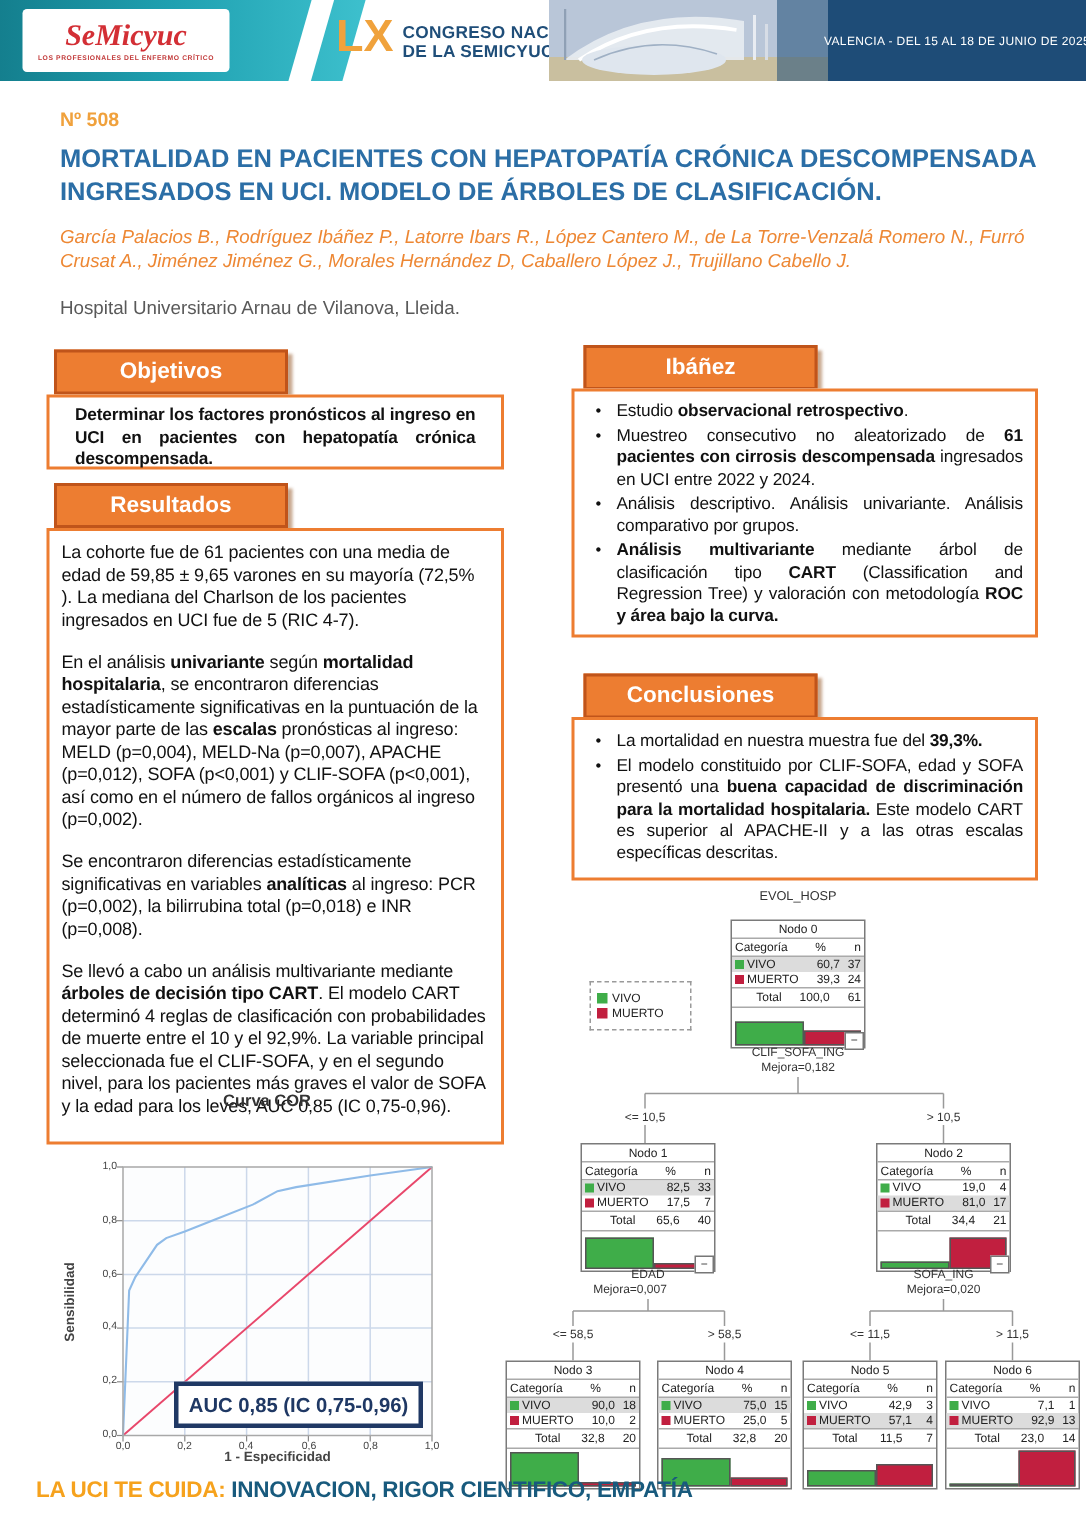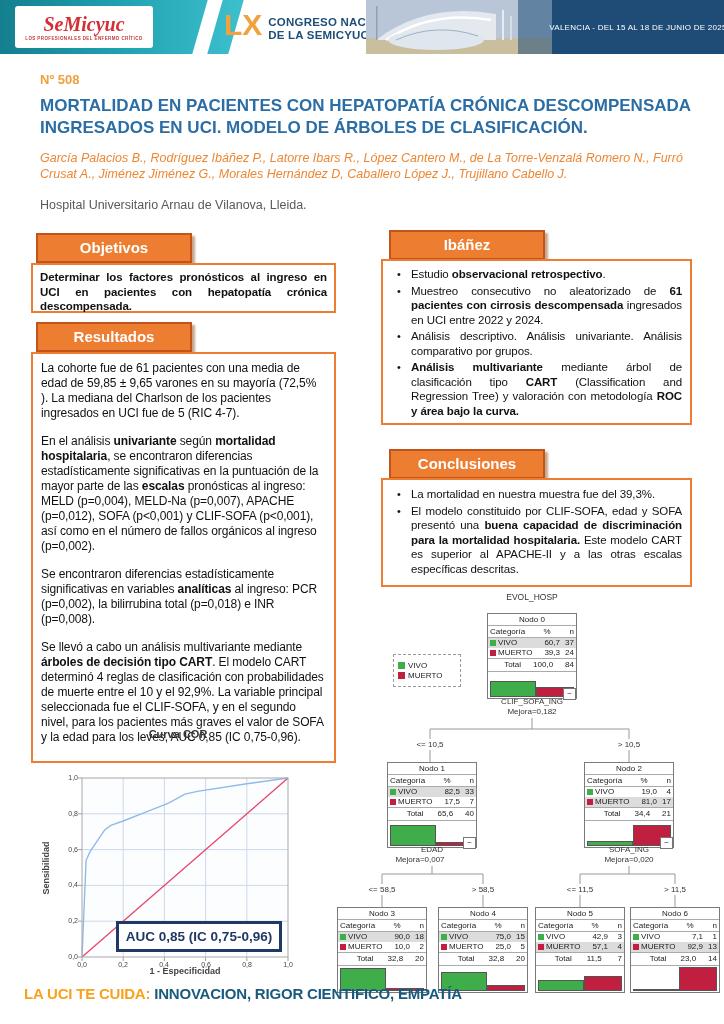--- a/index.html
+++ b/index.html
@@ -116,21 +116,21 @@
   </div>
 
   <div class="pnum">Nº 508</div>
   <div class="ptitle">MORTALIDAD EN PACIENTES CON HEPATOPATÍA CRÓNICA DESCOMPENSADA INGRESADOS EN UCI. MODELO DE ÁRBOLES DE CLASIFICACIÓN.</div>
   <div class="pauthors">García Palacios B., Rodríguez Ibáñez P., Latorre Ibars R., López Cantero M., de La Torre-Venzalá Romero N., Furró Crusat A., Jiménez Jiménez G., Morales Hernández D, Caballero López J., Trujillano Cabello J.</div>
   <div class="paffil">Hospital Universitario Arnau de Vilanova, Lleida.</div>
 
   <div class="sec-head" style="left:36px;top:233px;width:152px;">
     <span>Objetivos</span>
   </div>
-  <div class="sec-box" style="left:31px;top:263px;width:305px;height:50px;padding:5px 7px;">
+  <div class="sec-box" style="left:31px;top:263px;width:305px;height:50px;padding:5px 17px;">
     <div class="body-txt"><span style="font-weight: 700;">Determinar los factores pronósticos al ingreso en UCI en pacientes con hepatopatía crónica descompensada.</span></div>
   </div>
 
   <div class="sec-head" style="left:36px;top:322px;width:152px;">
     <span>Resultados</span>
   </div>
   <div class="sec-box" style="left:31px;top:352px;width:305px;height:411px;padding:7px 8px;">
     <div class="res-txt">
       <p><span>La cohorte fue de 61 pacientes con una media de edad de 59,85 ± 9,65  varones en su mayoría (72,5% ). La mediana del Charlson de los pacientes ingresados en UCI  fue de 5 (RIC 4-7).</span></p>
       <p><span>En el análisis </span><span style="font-weight: 700;">univariante</span><span> según </span><span style="font-weight: 700;">mortalidad hospitalaria</span><span>, se encontraron diferencias estadísticamente significativas en la puntuación de la mayor parte de las </span><span style="font-weight: 700;">escalas</span><span> pronósticas al ingreso: MELD (p=0,004), MELD-Na (p=0,007), APACHE (p=0,012), SOFA (p&lt;0,001) y  CLIF-SOFA (p&lt;0,001), así como en el número de fallos orgánicos al ingreso (p=0,002).</span></p>
@@ -149,21 +149,21 @@
       <li><span>Análisis descriptivo. Análisis univariante. Análisis comparativo por grupos.</span></li>
       <li><span style="font-weight: 700;">Análisis multivariante</span><span> mediante árbol de clasificación tipo </span><span style="font-weight: 700;">CART</span><span> (Classification and Regression Tree)  y valoración con metodología </span><span style="font-weight: 700;">ROC y área bajo la curva.</span></li>
     </ul>
   </div>
 
   <div class="sec-head" style="left:389px;top:449px;width:152px;">
     <span>Conclusiones</span>
   </div>
   <div class="sec-box" style="left:381px;top:478px;width:311px;height:109px;padding:7px 8px;">
     <ul class="blist body-txt">
-      <li><span>La mortalidad en nuestra muestra fue del </span><span style="font-weight: 400;">39,3%.</span></li>
+      <li><span>La mortalidad en nuestra muestra fue del </span><span style="font-weight: 700;">39,3%.</span></li>
       <li><span>El modelo constituido por CLIF-SOFA, edad y SOFA presentó una </span><span style="font-weight: 700;">buena capacidad de discriminación para la mortalidad hospitalaria.</span><span> Este modelo CART es superior al APACHE-II y  a las otras escalas específicas descritas.</span></li>
     </ul>
   </div>
 
   <div class="roc-title">Curva COR</div>
   <div id="roc">
     <svg width="206" height="179" viewBox="0 0 206 179">
       <rect x="0" y="0" width="206" height="179" fill="#fcfdfe" stroke="none"></rect>
       <g stroke="#ccd8ea" stroke-width="1">
         <line x1="41.2" y1="0" x2="41.2" y2="179"></line>
@@ -265,21 +265,21 @@
     <div class="trow">
         <span class="sw r"></span>
         <span class="cat">MUERTO</span>
         <span class="pct">39,3</span>
         <span class="n">24</span>
       </div>
     <div class="ttotal">
         <span class="sp"></span>
         <span class="cat">Total</span>
         <span class="pct">100,0</span>
-        <span class="n">84</span>
+        <span class="n">61</span>
       </div>
     <div class="tbars">
         <div class="bar g" style="height: 15.8px;"></div>
         <div class="bar r" style="height: 10.2px;"></div>
       </div>
   </div>
   <div class="minus" style="left:563px;top:688px;"><span>−</span></div>
   <div class="svar" style="left:532px;top:697px;">CLIF_SOFA_ING</div>
   <div class="svar" style="left:532px;top:707px;">Mejora=0,182</div>
 

